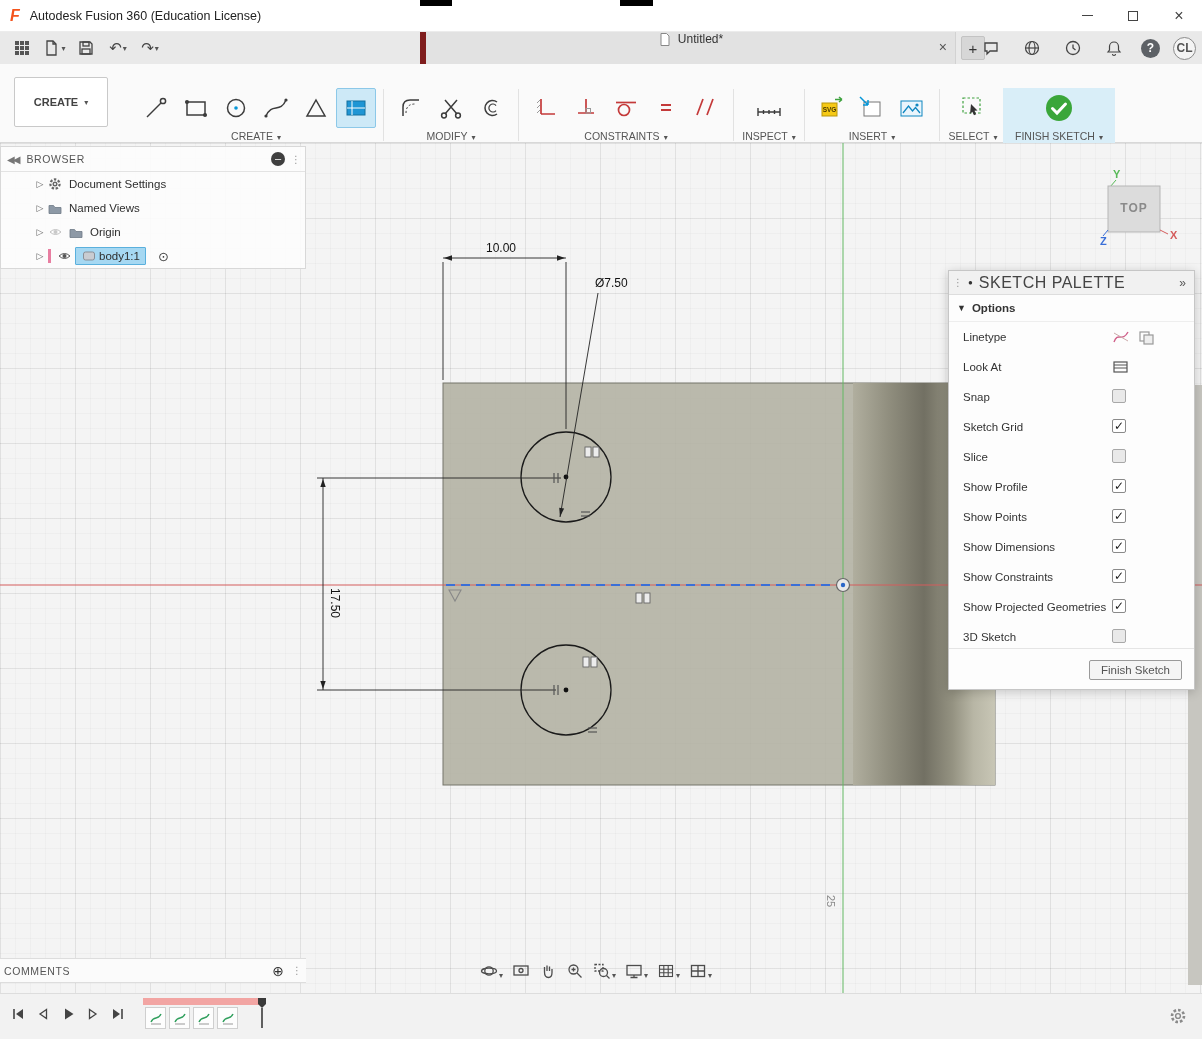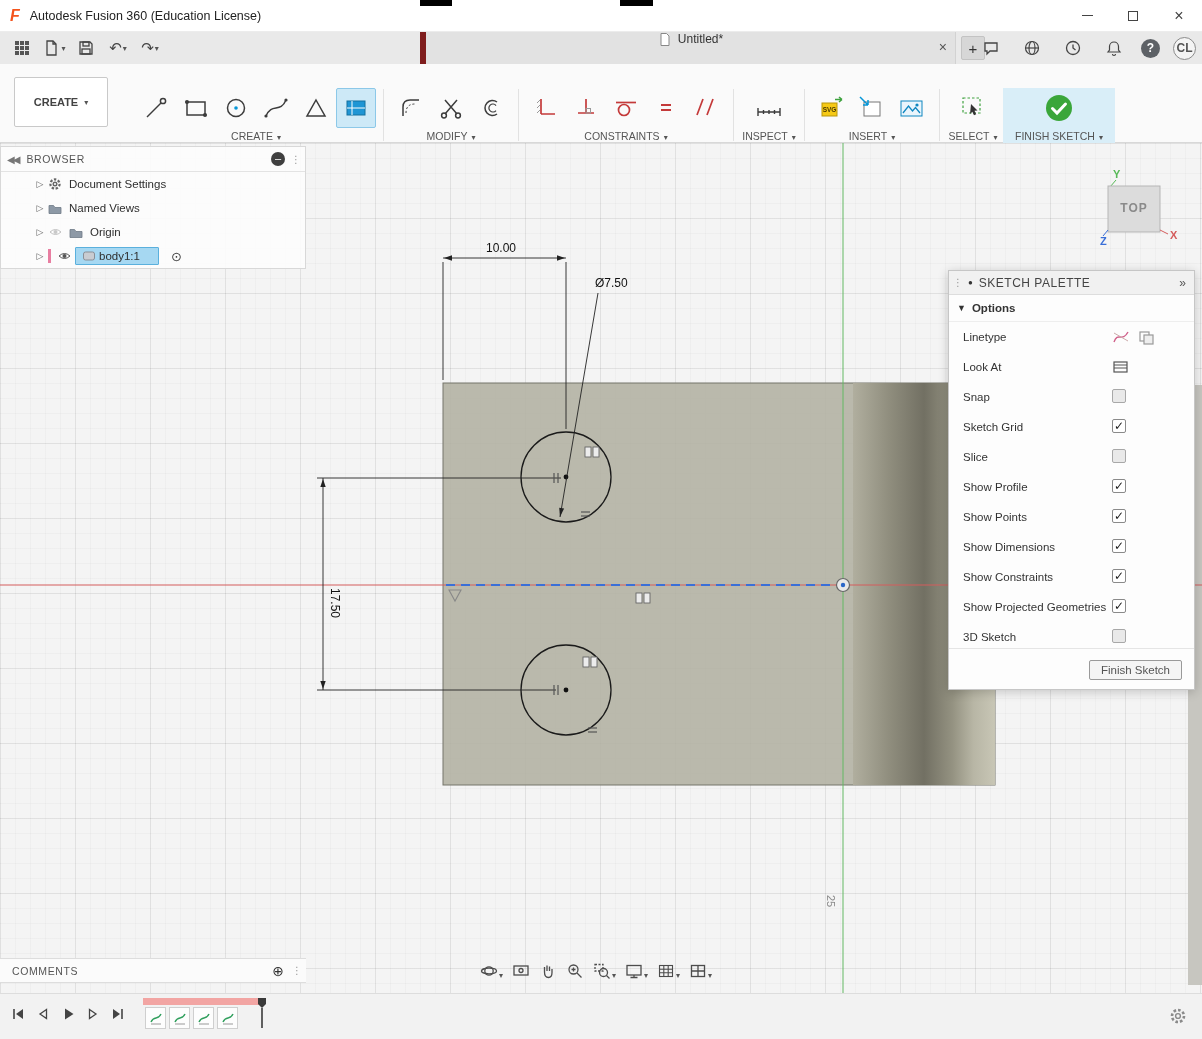--- a/index.html
+++ b/index.html
@@ -79,49 +79,49 @@
   .circle-btn{margin-left:auto;margin-right:6px;width:14px;height:14px;border-radius:50%;background:#3f3f3f;color:#fff;
               font-size:11px;line-height:12px;text-align:center;}
   .grip-dots{font-size:10px;color:#999;margin-right:4px;}
   .brow{height:24px;display:flex;align-items:center;font-size:11.5px;color:#2e2e2e;}
   .brow .caret{font-size:9px;color:#666;width:10px;text-align:center;}
   .indent1{margin-left:14px;} .indent2{margin-left:34px;}
   .pinkbar{width:3px;height:14px;background:#e87ea1;margin:0 3px;}
   .bicon{margin:0 3px;display:flex;align-items:center;}
   .blabel{margin-left:4px;}
   .sel-hl{display:flex;align-items:center;background:#a6d8f2;border:1px solid #5ab0dd;border-radius:1px;
-          padding:1px 18px 1px 3px;box-sizing:border-box;}
+          padding:1px 5px 1px 3px;box-sizing:border-box;}
   .ground-sym{font-size:13px;color:#444;margin-left:12px;}
 
   
   .palette{position:absolute;left:948px;top:127px;width:247px;height:420px;background:#fdfdfd;
            border:1px solid #c6c6c6;box-shadow:0 2px 10px rgba(0,0,0,.2);box-sizing:border-box;}
   .pheader{height:23px;background:#f1f1f1;border-bottom:1px solid #ddd;display:flex;align-items:center;}
   .pheader .grip{color:#999;font-size:10px;margin-left:4px;}
   .pheader .pdot{font-size:8px;color:#333;margin-left:5px;}
-  .pheader .ptitle{font-size:12px;color:#444;letter-spacing:.5px;margin-left:6px;}
+  .pheader .ptitle{font-size:16px;color:#444;letter-spacing:.5px;margin-left:6px;}
   .pheader .pin{margin-left:auto;margin-right:8px;color:#555;font-size:12px;}
   .psection{height:26px;display:flex;align-items:center;border-bottom:1px solid #eee;}
   .psection .tri{font-size:9px;color:#333;margin-left:8px;}
   .psection .sname{font-size:11.5px;font-weight:bold;color:#333;margin-left:6px;}
   .prow{position:relative;height:30px;}
   .plabel{position:absolute;left:14px;top:9px;font-size:11.5px;color:#333;white-space:nowrap;}
   .pctl{position:absolute;left:163px;top:7px;display:flex;align-items:center;gap:8px;}
   .cb{width:14px;height:14px;border:1px solid #a8a8a8;border-radius:2px;background:#e9e9e9;box-sizing:border-box;
       font-size:12px;line-height:12px;text-align:center;color:#222;}
   .cb.checked{background:#fff;border-color:#8a8a8a;}
   .cb.checked::after{content:"✓";font-weight:bold;}
   .pfooter{position:absolute;left:0;right:0;bottom:0;height:40px;border-top:1px solid #e5e5e5;}
   .finish-sketch-btn{position:absolute;right:12px;bottom:9px;padding:3px 11px;background:#f5f5f5;border:1px solid #9a9a9a;
                      border-radius:2px;font-size:11.5px;color:#555;}
 
   
   .comments{position:absolute;left:0;top:815px;width:306px;height:25px;background:#fbfbfb;
             border-top:1px solid #ddd;border-bottom:1px solid #ddd;display:flex;align-items:center;box-sizing:border-box;}
-  .comments .ctitle{font-size:10.5px;color:#555;letter-spacing:.6px;margin-left:12px;}
+  .comments .ctitle{font-size:10.5px;color:#555;letter-spacing:.6px;margin-left:4px;}
   .comments .cplus{margin-left:auto;font-size:14px;color:#333;margin-right:8px;}
   .comments .cgrip{font-size:10px;color:#999;margin-right:4px;}
 
   
   .navbar{position:absolute;left:480px;top:816px;height:24px;display:flex;align-items:center;gap:9px;}
   .navitem{display:flex;align-items:end;}
 
   
   .timeline{position:absolute;top:993px;left:0;width:1202px;height:46px;background:#f2f2f2;border-top:1px solid #ddd;box-sizing:border-box;}
   .tl-controls{position:absolute;left:10px;top:12px;display:flex;gap:9px;align-items:center;}

